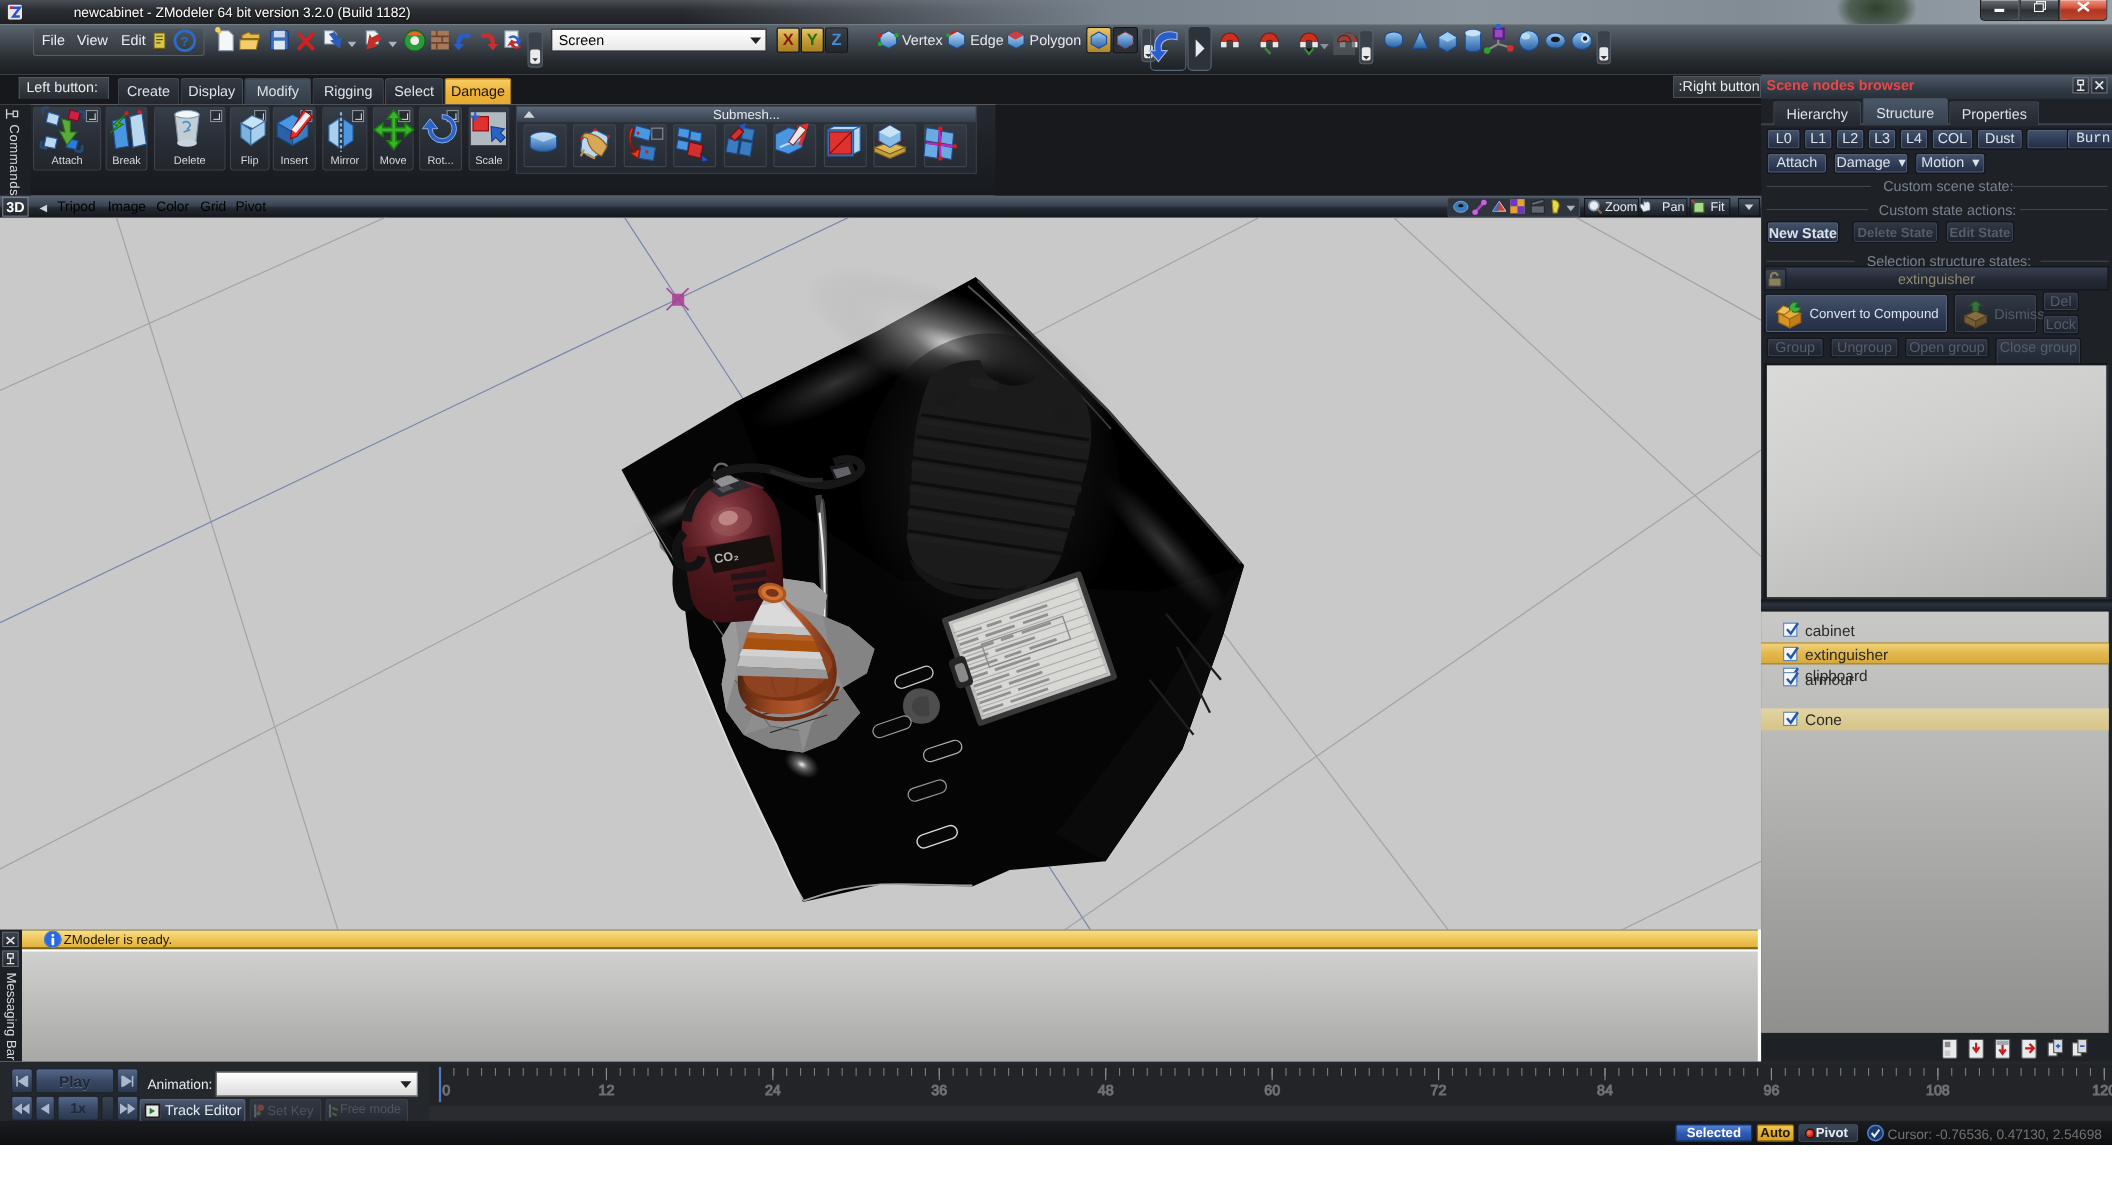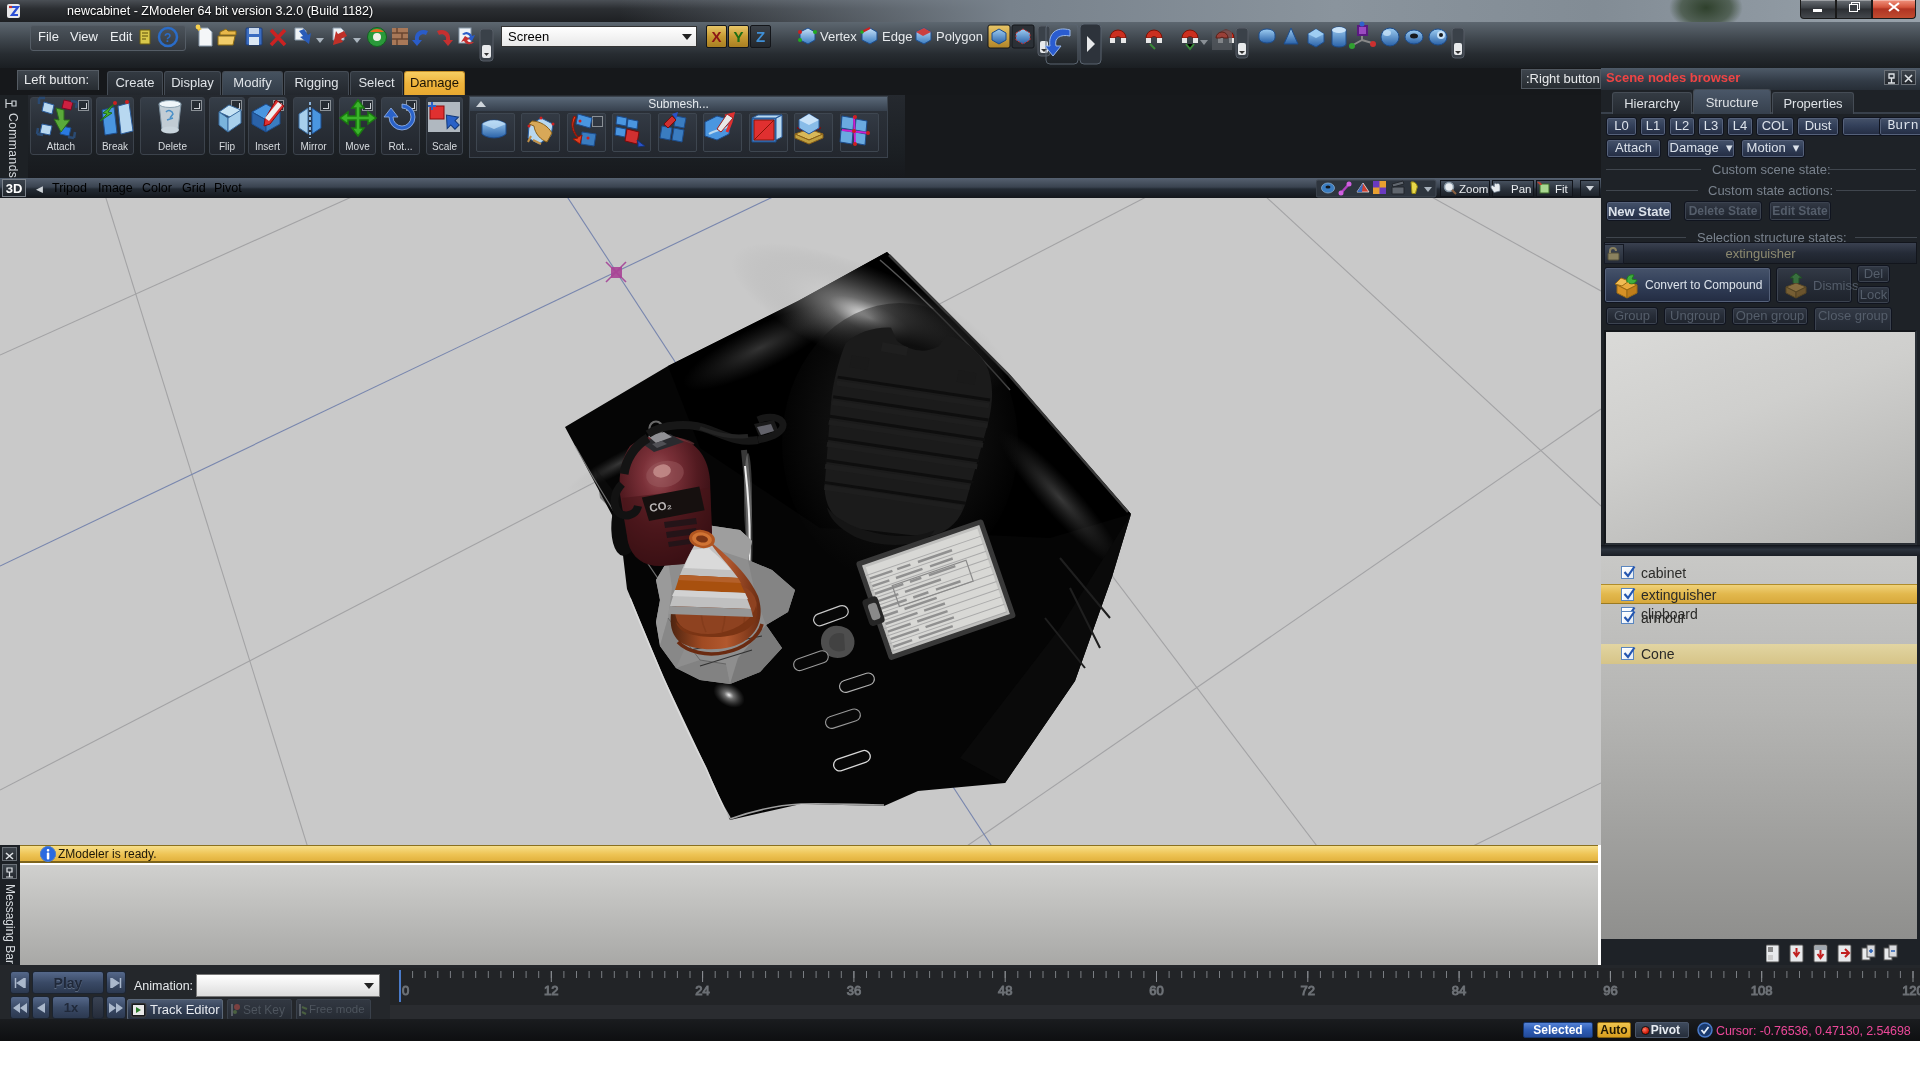--- a/index.html
+++ b/index.html
@@ -85,21 +85,21 @@
 #animdd{left:196px;top:974px;width:184px;height:23px;background:linear-gradient(180deg,#fff,#dcdcdc);border:1px solid #777;}
 #animdd .arr{position:absolute;right:5px;top:8px;width:0;height:0;border-left:5px solid transparent;border-right:5px solid transparent;border-top:6px solid #222;}
 #trackbtn{left:127px;top:999px;width:96px;height:21px;background:linear-gradient(180deg,#4c5a72,#303c52 55%,#26303f);border:1px solid #5c6878;border-radius:2px;color:#e8ebf0;font-size:13px;padding:2px 0 0 22px;}
 .disbtn{top:999px;height:23px;background:linear-gradient(180deg,#323842,#262b33);border:1px solid #3a414b;border-radius:2px;color:#4e555e;font-size:13px;}
 
 #statusbar{left:0;top:1019px;width:1920px;height:22px;background:linear-gradient(180deg,#1a1c1f,#0e0f11);}
 #selbtn{left:1523px;top:1022px;width:70px;height:16px;background:linear-gradient(180deg,#5583d6,#2d5cb4 50%,#234a99);border:1px solid #16366e;border-radius:2px;color:#fff;font-size:12px;font-weight:bold;text-align:center;line-height:15px;}
 #autobtn{left:1597px;top:1022px;width:34px;height:16px;background:linear-gradient(180deg,#f0c54e,#d89e1e);border:1px solid #8a6510;border-radius:2px;color:#201803;font-size:12px;font-weight:bold;text-align:center;line-height:15px;}
 #pivotbtn{left:1635px;top:1022px;width:54px;height:16px;background:linear-gradient(180deg,#3e4a5c,#252d3a);border:1px solid #4a5568;border-radius:2px;color:#e8ecf2;font-size:12px;font-weight:bold;text-align:center;line-height:15px;}
 #pivotbtn .dot{position:absolute;left:5px;top:3px;width:9px;height:9px;border-radius:50%;background:radial-gradient(circle at 35% 35%,#ff7a66,#cc1200 70%);border:1px solid #111;}
-#cursortext{left:1716px;top:1024px;font-size:12.5px;color:#ec4899;letter-spacing:-0.1px;}
+#cursortext{left:1716px;top:1024px;font-size:12.5px;color:#737373;letter-spacing:-0.1px;}
 #whitebottom{left:0;top:1041px;width:1920px;height:39px;background:#fff;}
 </style></head>
 <body>
 <div id="app">
 
 <div class="abs" id="titlebar">
       <div class="abs glass"></div>
       <div class="abs tree"></div>
     </div>
 <div class="abs" id="zicon"><svg width="13" height="14">

